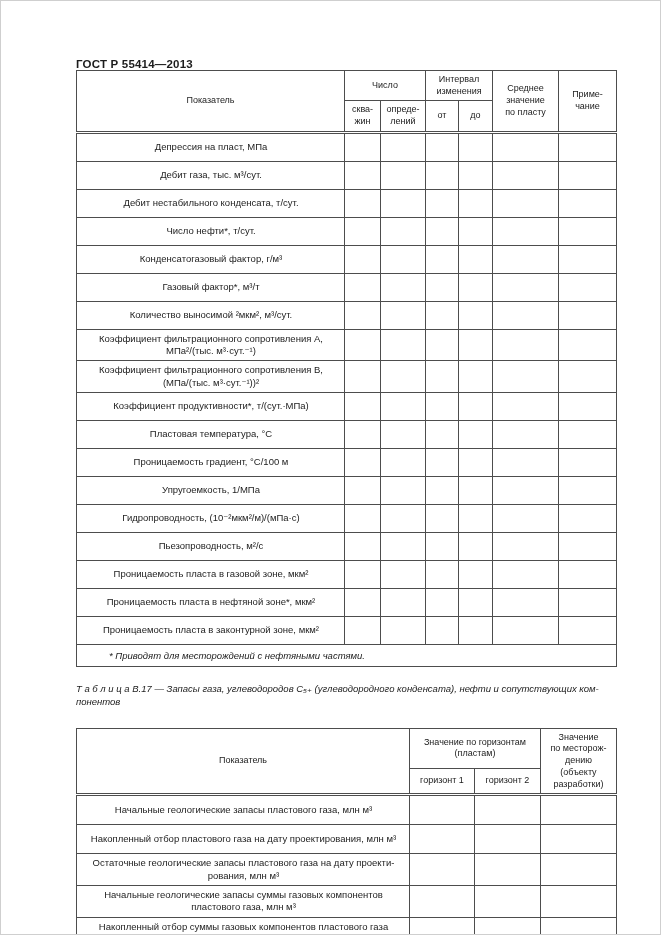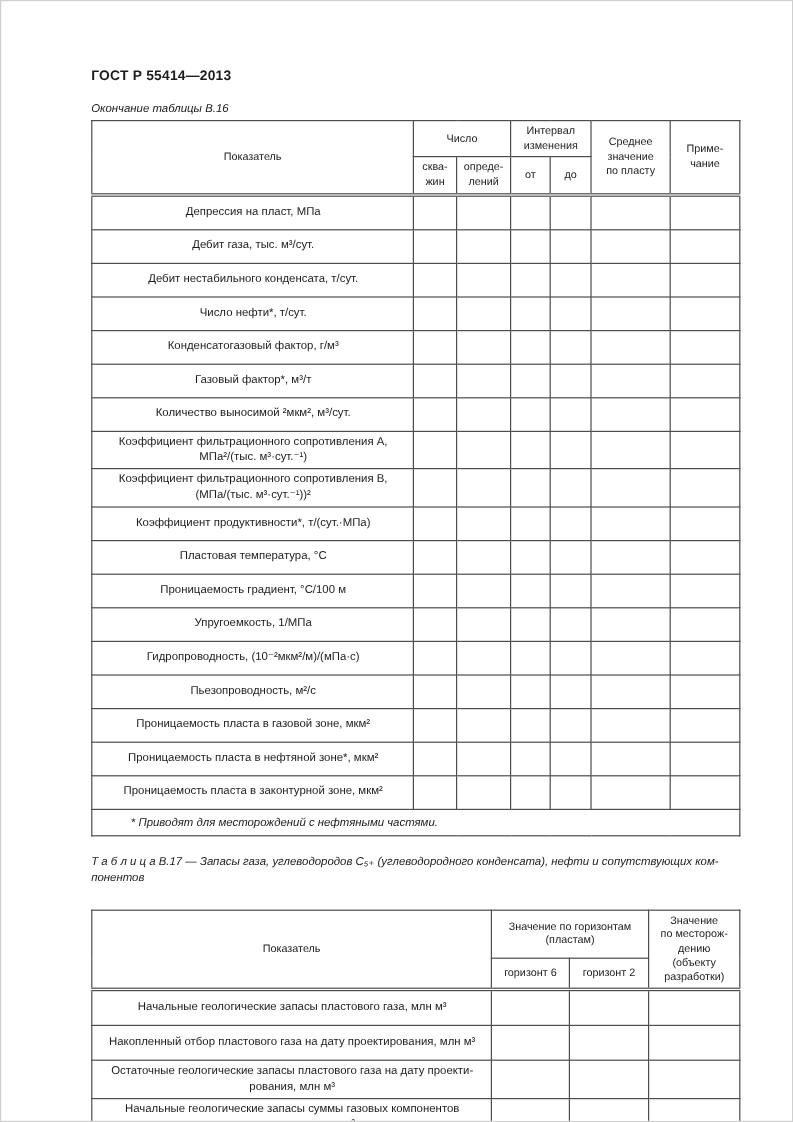--- a/index.html
+++ b/index.html
@@ -42,21 +42,20 @@
     font-size:9.5px;padding:3px 4px 4px 32px;height:14px;vertical-align:middle;font-style:italic;
   }
 </style>
 </head>
 <body>
 
 <div class="page">
 
   <div class="doc-header">ГОСТ Р 55414—2013</div>
 
-  <div class="caption-b16">Окончание таблицы В.16</div>
 
   <table class="tbl" id="t16">
     <colgroup>
       <col style="width:268px">
         <col style="width:36px">
         <col style="width:45px">
       <col style="width:33px">
         <col style="width:34px">
         <col style="width:66px">
         <col style="width:58px">
@@ -270,21 +269,21 @@
         <th rowspan="2" class="span-rows">Показатель</th>
         <th colspan="2">Значение по горизонтам
 (пластам)</th>
         <th rowspan="2" class="span-rows">Значение
 по месторож-
 дению
 (объекту
 разработки)</th>
       </tr>
       <tr>
-        <th>горизонт 6</th>
+        <th>горизонт 1</th>
         <th>горизонт 2</th>
       </tr>
     </thead>
     <tbody>
         <tr>
           <td class="ind-cell">Начальные геологические запасы пластового газа, млн м³</td>
           <td class="val-cell"></td>
           <td class="val-cell"></td>
           <td class="val-cell"></td>
         </tr>

